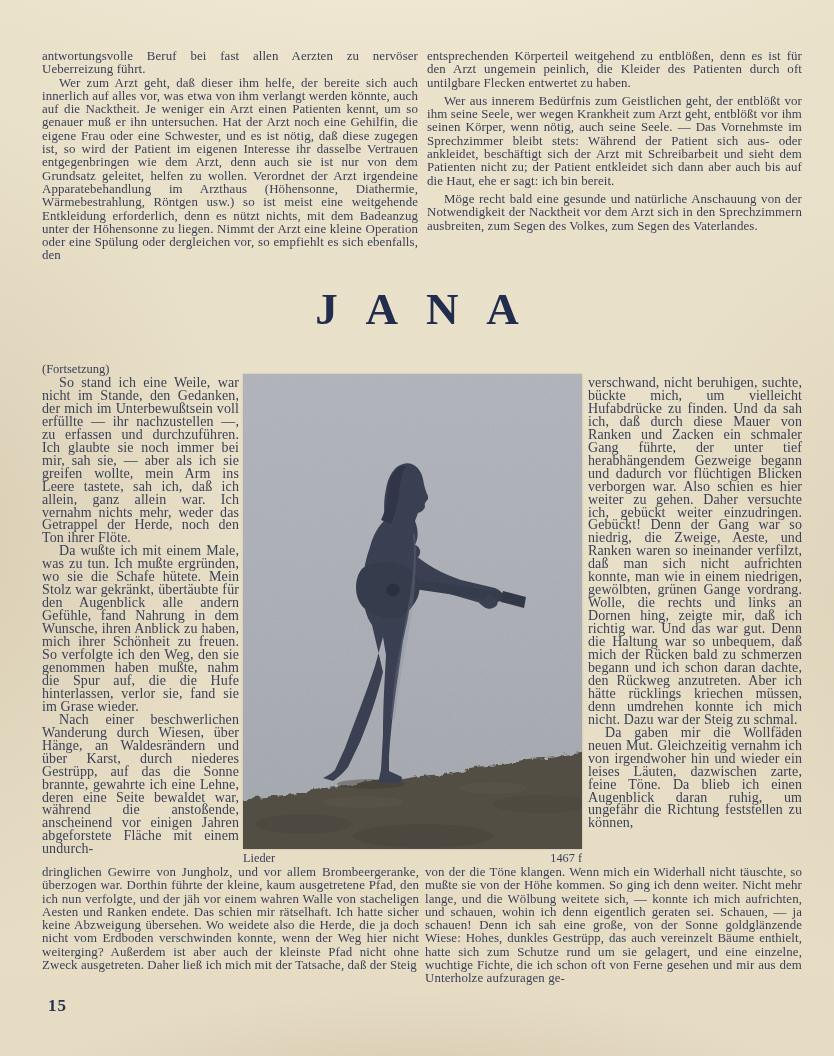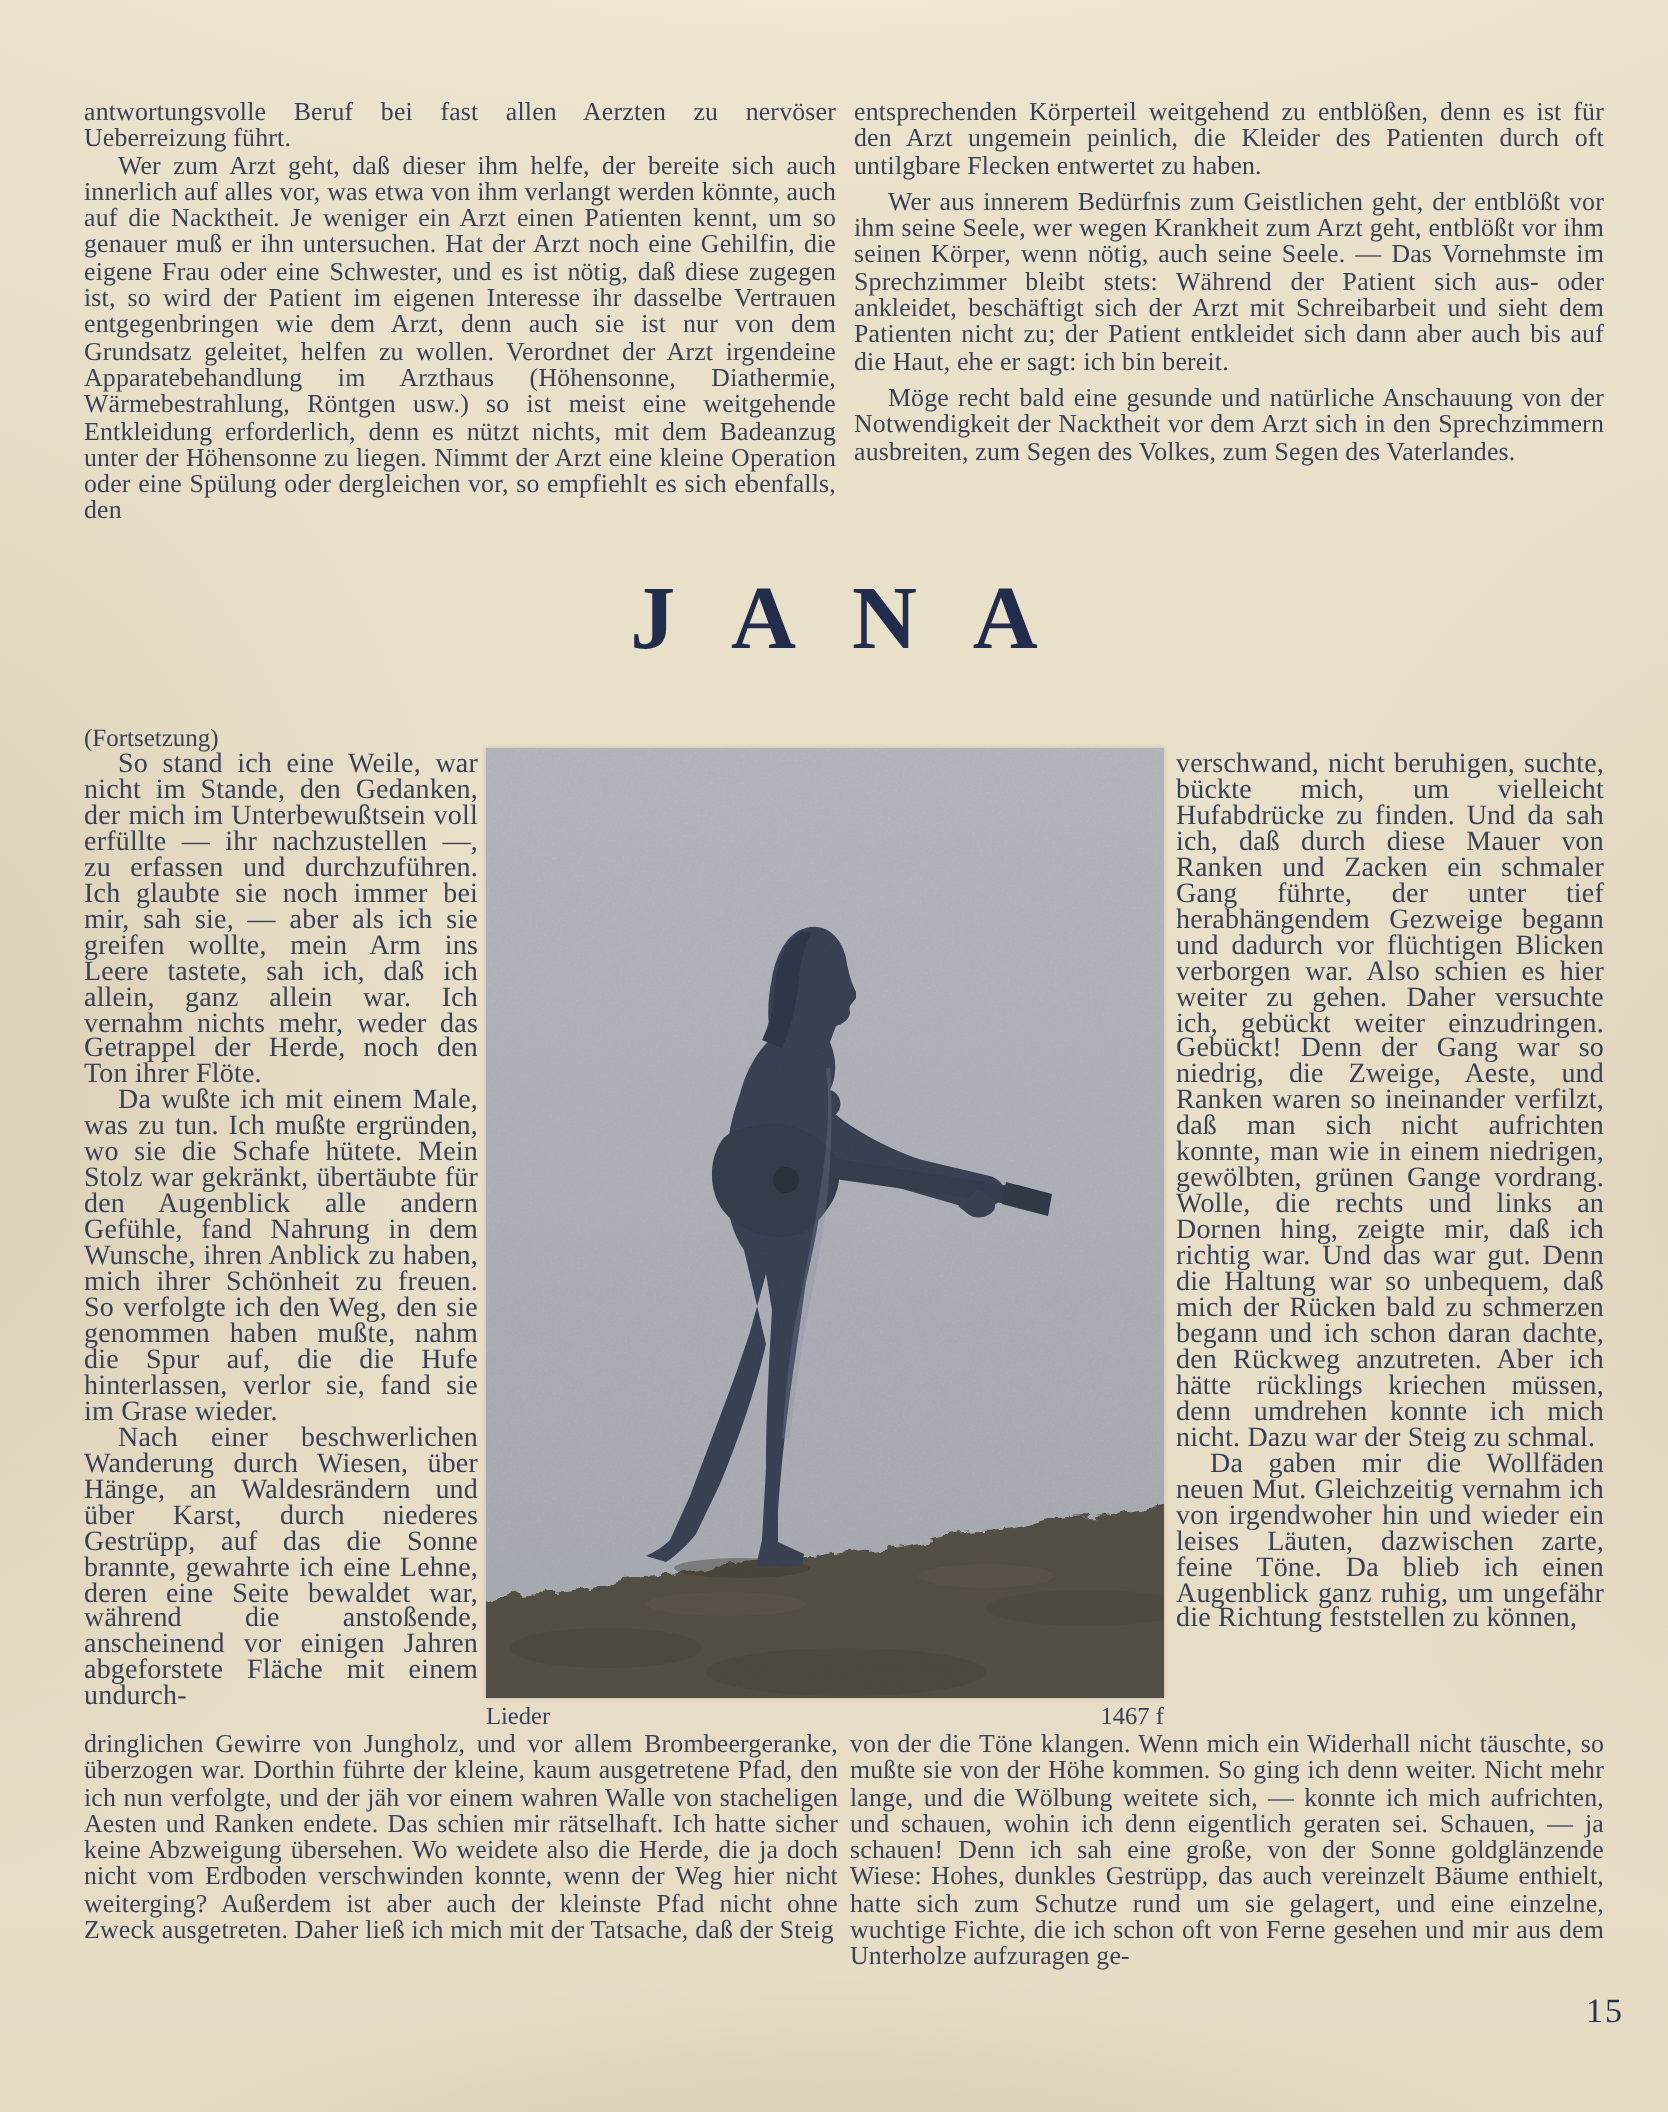--- a/index.html
+++ b/index.html
@@ -31,21 +31,21 @@
     font-size:16.5px;letter-spacing:.4px;color:#222d4d;white-space:nowrap;
   }
   .forts{left:42px;top:362px;font-size:12.5px;color:#3a4156;}
   .photo{
     left:243px;top:374px;width:339px;height:475px;background:#b6bac1;
     box-shadow:inset 0 0 26px rgba(60,62,70,.28), 0 0 2px rgba(90,80,55,.25);
   }
   .photo svg{display:block;width:100%;height:100%;}
   .caprow{left:243px;top:851px;width:339px;display:flex;justify-content:space-between;}
   .cap{font-size:12.3px;color:#39405a;}
-  .pagenum{left:60px;top:996px;width:752px;text-align:right;font-weight:normal;font-size:17px;color:#27324f;letter-spacing:1px;}
+  .pagenum{left:48px;top:996px;width:752px;text-align:left;font-weight:bold;font-size:17px;color:#27324f;letter-spacing:1px;}
 </style>
 </head>
 <body>
 
 <div class="page">
 
   <div class="abs txt" style="left:42px;top:50px;width:376px;">
     <p>antwortungsvolle Beruf bei fast allen Aerzten zu nervöser Ueberreizung führt.</p>
     <p class="ind">Wer zum Arzt geht, daß dieser ihm helfe, der bereite sich auch innerlich auf alles vor, was etwa von ihm verlangt werden könnte, auch auf die Nacktheit. Je weniger ein Arzt einen Patienten kennt, um so genauer muß er ihn untersuchen. Hat der Arzt noch eine Gehilfin, die eigene Frau oder eine Schwester, und es ist nötig, daß diese zugegen ist, so wird der Patient im eigenen Interesse ihr dasselbe Vertrauen entgegenbringen wie dem Arzt, denn auch sie ist nur von dem Grundsatz geleitet, helfen zu wollen. Verordnet der Arzt irgendeine Apparatebehandlung im Arzthaus (Höhensonne, Diathermie, Wärmebestrahlung, Röntgen usw.) so ist meist eine weitgehende Entkleidung erforderlich, denn es nützt nichts, mit dem Badeanzug unter der Höhensonne zu liegen. Nimmt der Arzt eine kleine Operation oder eine Spülung oder dergleichen vor, so empfiehlt es sich ebenfalls, den</p>
   </div>
@@ -58,21 +58,21 @@
   <div class="abs headline"><span>JANA</span></div>
   <div class="abs forts">(Fortsetzung)</div>
 
   <div class="abs txt narrow" style="left:42px;top:377px;width:197px;">
     <p class="ind">So stand ich eine Weile, war nicht im Stande, den Gedanken, der mich im Unterbewußtsein voll erfüllte — ihr nachzustellen —, zu erfassen und durchzuführen. Ich glaubte sie noch immer bei mir, sah sie, — aber als ich sie greifen wollte, mein Arm ins Leere tastete, sah ich, daß ich allein, ganz allein war. Ich vernahm nichts mehr, weder das Getrappel der Herde, noch den Ton ihrer Flöte.</p>
     <p class="ind">Da wußte ich mit einem Male, was zu tun. Ich mußte ergründen, wo sie die Schafe hütete. Mein Stolz war gekränkt, übertäubte für den Augenblick alle andern Gefühle, fand Nahrung in dem Wunsche, ihren Anblick zu haben, mich ihrer Schönheit zu freuen. So verfolgte ich den Weg, den sie genommen haben mußte, nahm die Spur auf, die die Hufe hinterlassen, verlor sie, fand sie im Grase wieder.</p>
     <p class="ind">Nach einer beschwerlichen Wanderung durch Wiesen, über Hänge, an Waldesrändern und über Karst, durch niederes Gestrüpp, auf das die Sonne brannte, gewahrte ich eine Lehne, deren eine Seite bewaldet war, während die anstoßende, anscheinend vor einigen Jahren abgeforstete Fläche mit einem undurch-</p>
   </div>
   <div class="abs txt narrow" style="left:588px;top:377px;width:214px;">
     <p>verschwand, nicht beruhigen, suchte, bückte mich, um vielleicht Hufabdrücke zu finden. Und da sah ich, daß durch diese Mauer von Ranken und Zacken ein schmaler Gang führte, der unter tief herabhängendem Gezweige begann und dadurch vor flüchtigen Blicken verborgen war. Also schien es hier weiter zu gehen. Daher versuchte ich, gebückt weiter einzudringen. Gebückt! Denn der Gang war so niedrig, die Zweige, Aeste, und Ranken waren so ineinander verfilzt, daß man sich nicht aufrichten konnte, man wie in einem niedrigen, gewölbten, grünen Gange vordrang. Wolle, die rechts und links an Dornen hing, zeigte mir, daß ich richtig war. Und das war gut. Denn die Haltung war so unbequem, daß mich der Rücken bald zu schmerzen begann und ich schon daran dachte, den Rückweg anzutreten. Aber ich hätte rücklings kriechen müssen, denn umdrehen konnte ich mich nicht. Dazu war der Steig zu schmal.</p>
-    <p class="ind">Da gaben mir die Wollfäden neuen Mut. Gleichzeitig vernahm ich von irgendwoher hin und wieder ein leises Läuten, dazwischen zarte, feine Töne. Da blieb ich einen Augenblick ganz ruhig, um ungefähr die Richtung feststellen zu können,</p>
+    <p class="ind">Da gaben mir die Wollfäden neuen Mut. Gleichzeitig vernahm ich von irgendwoher hin und wieder ein leises Läuten, dazwischen zarte, feine Töne. Da blieb ich einen Augenblick daran ruhig, um ungefähr die Richtung feststellen zu können,</p>
   </div>
 
   <div class="abs photo">
     <svg viewBox="0 0 339 475" preserveAspectRatio="none">
       <defs>
         <linearGradient id="sky" x1="0" y1="0" x2="0" y2="1">
           <stop offset="0" stop-color="#bcbfc6"></stop>
           <stop offset="0.55" stop-color="#b5b9c0"></stop>
           <stop offset="1" stop-color="#aeb2b9"></stop>
         </linearGradient>

